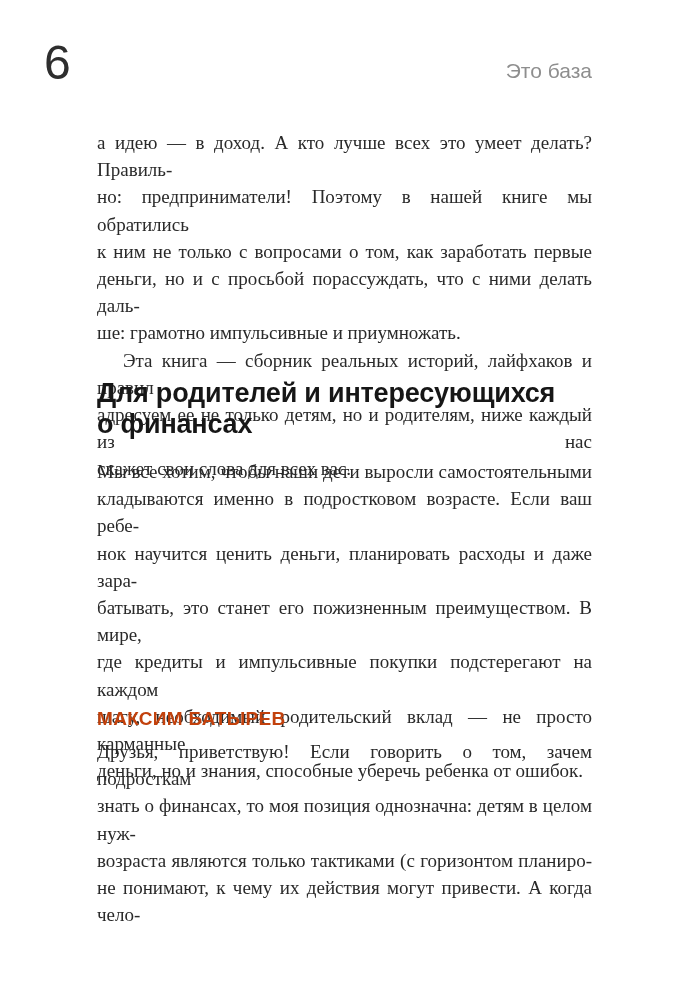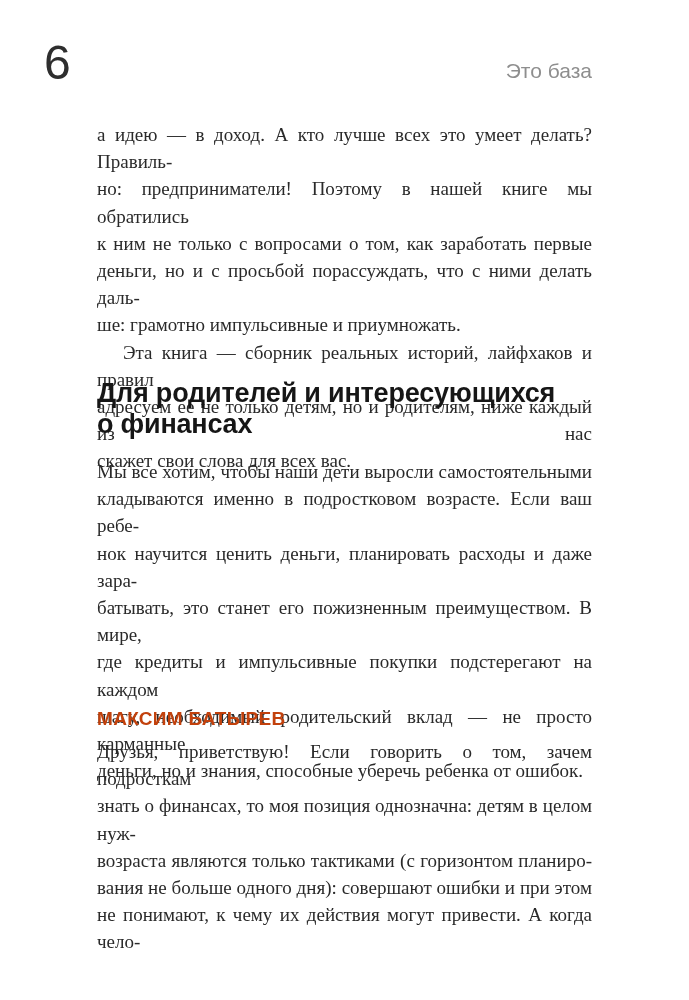--- a/index.html
+++ b/index.html
@@ -50,21 +50,21 @@
     text-align: justify;
     text-align-last: justify;
     white-space: normal;
   }
   .bodytext .line.last {
     text-align-last: left;
   }
   .bodytext .line.indent {
     text-indent: 26px;
   }
-  #intro   { top: 121px; }
+  #intro   { top: 129px; }
   #para3   { top: 458px; }
   #para4   { top: 738px; }
   .section-heading {
     top: 378px;
     font-family: "Liberation Sans", "DejaVu Sans", sans-serif;
     font-weight: 700;
     font-size: 27px;
     line-height: 30.5px;
     color: #161616;
     letter-spacing: -0.2px;
@@ -117,18 +117,17 @@
     <div class="line">шагу, необходимый родительский вклад — не просто карманные</div>
     <div class="line last">деньги, но и знания, способные уберечь ребенка от ошибок.</div>
   </div>
 
   <div class="col author-heading">МАКСИМ БАТЫРЕВ</div>
 
   <div class="col bodytext" id="para4">
     <div class="line">Друзья, приветствую! Если говорить о том, зачем подросткам</div>
     <div class="line">знать о финансах, то моя позиция однозначна: детям в целом нуж-</div>
     <div class="line">возраста являются только тактиками (с горизонтом планиро-</div>
-    <div class="line">вания не больше одного дня): совершают ошибки и при этом</div>
     <div class="line">не понимают, к чему их действия могут привести. А когда чело-</div>
 
   </div>
 
 </div>
 
 </body></html>

